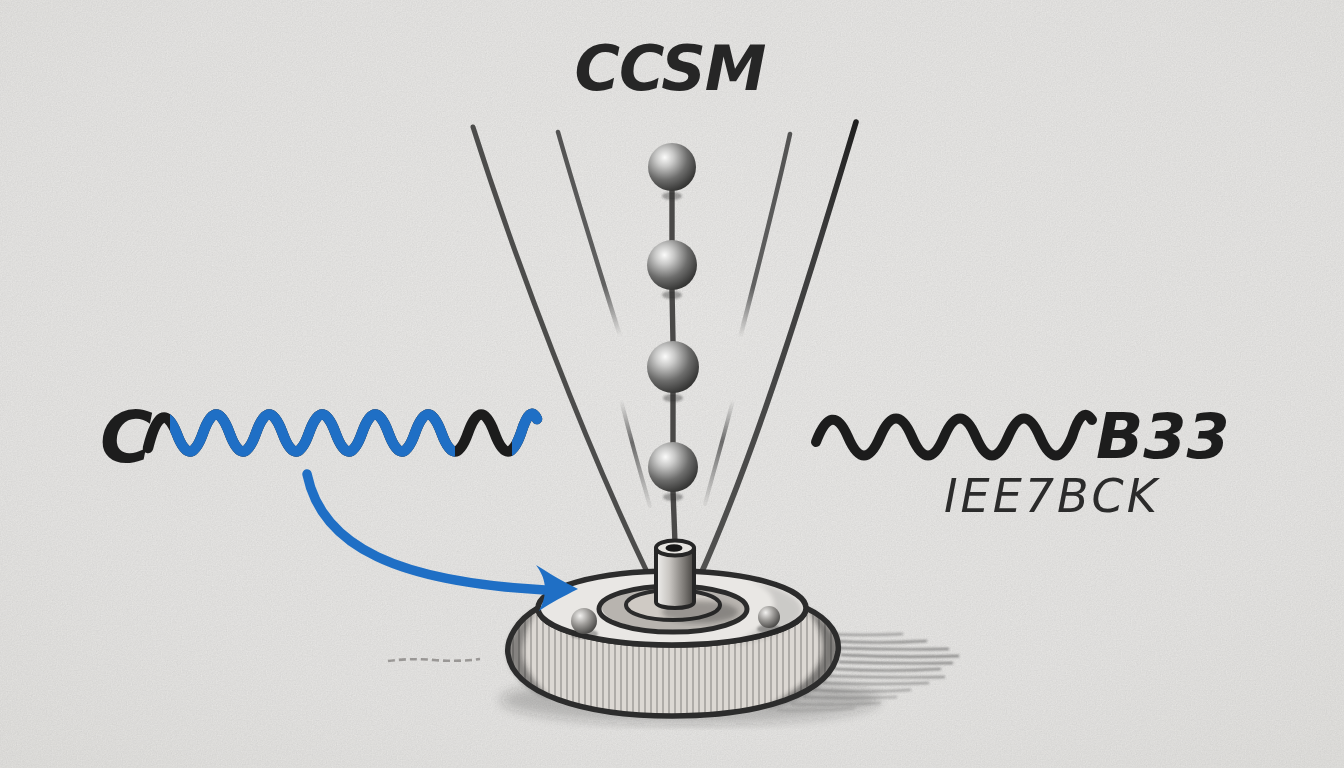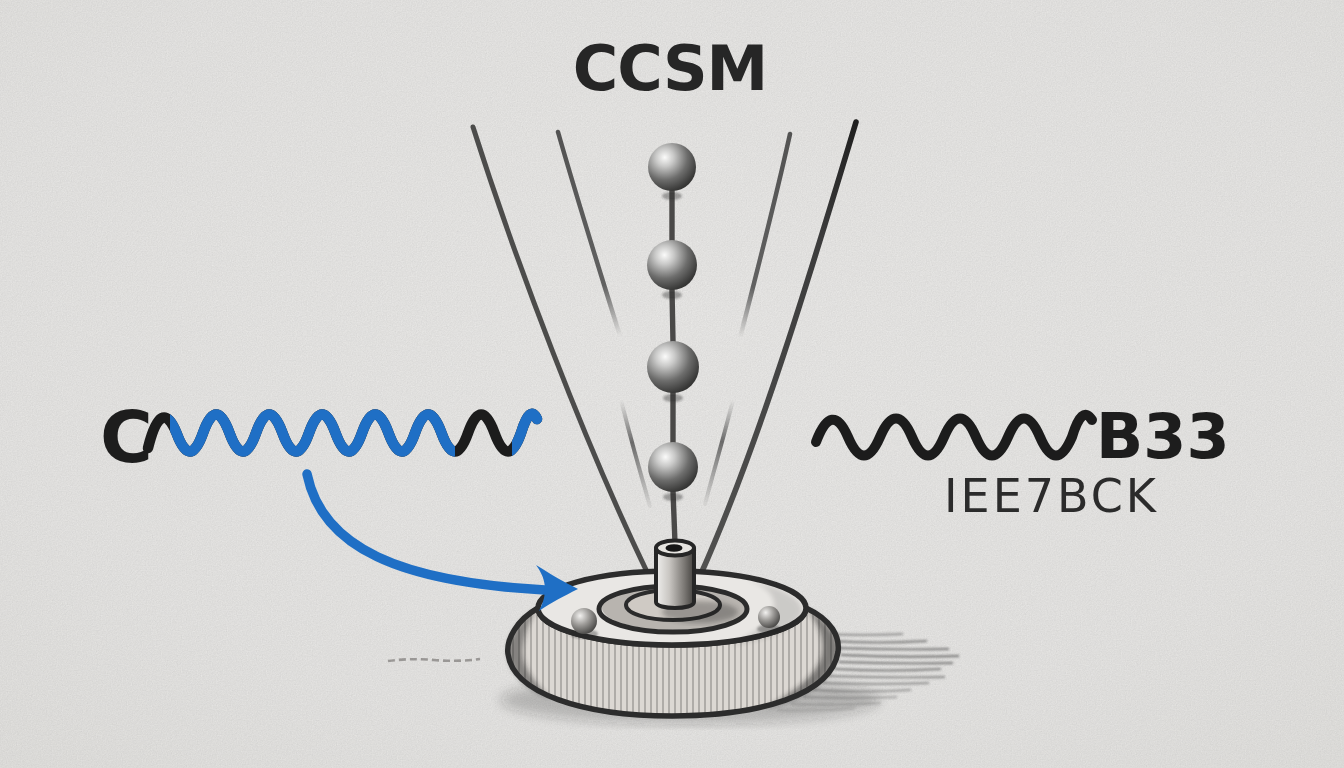--- a/index.html
+++ b/index.html
@@ -1,16 +1,16 @@
 <!DOCTYPE html>
 <html><head>
 <meta charset="utf-8">
 <style>
   html,body{margin:0;padding:0;width:1344px;height:768px;overflow:hidden;background:#f0efed;}
-  .stage{position:relative;width:1344px;height:768px;font-family:"DejaVu Sans",sans-serif;}
+  .stage{position:relative;width:1344px;height:768px;font-family:"DejaVu Sans",sans-serif;font-style:italic;}
   svg text{font-family:"DejaVu Sans","Liberation Sans",sans-serif;}
   .hand-big{font-size:62px;font-weight:bold;fill:#262626;letter-spacing:-1px;}
   .hand-c{font-size:72px;font-weight:bold;fill:#1d1d1d;}
   .hand-b{font-size:62px;font-weight:bold;fill:#1d1d1d;}
   .hand-code{font-size:46px;font-weight:normal;fill:#2b2b2b;letter-spacing:3px;}
 </style>
 </head>
 <body>
 
 <div class="stage">

